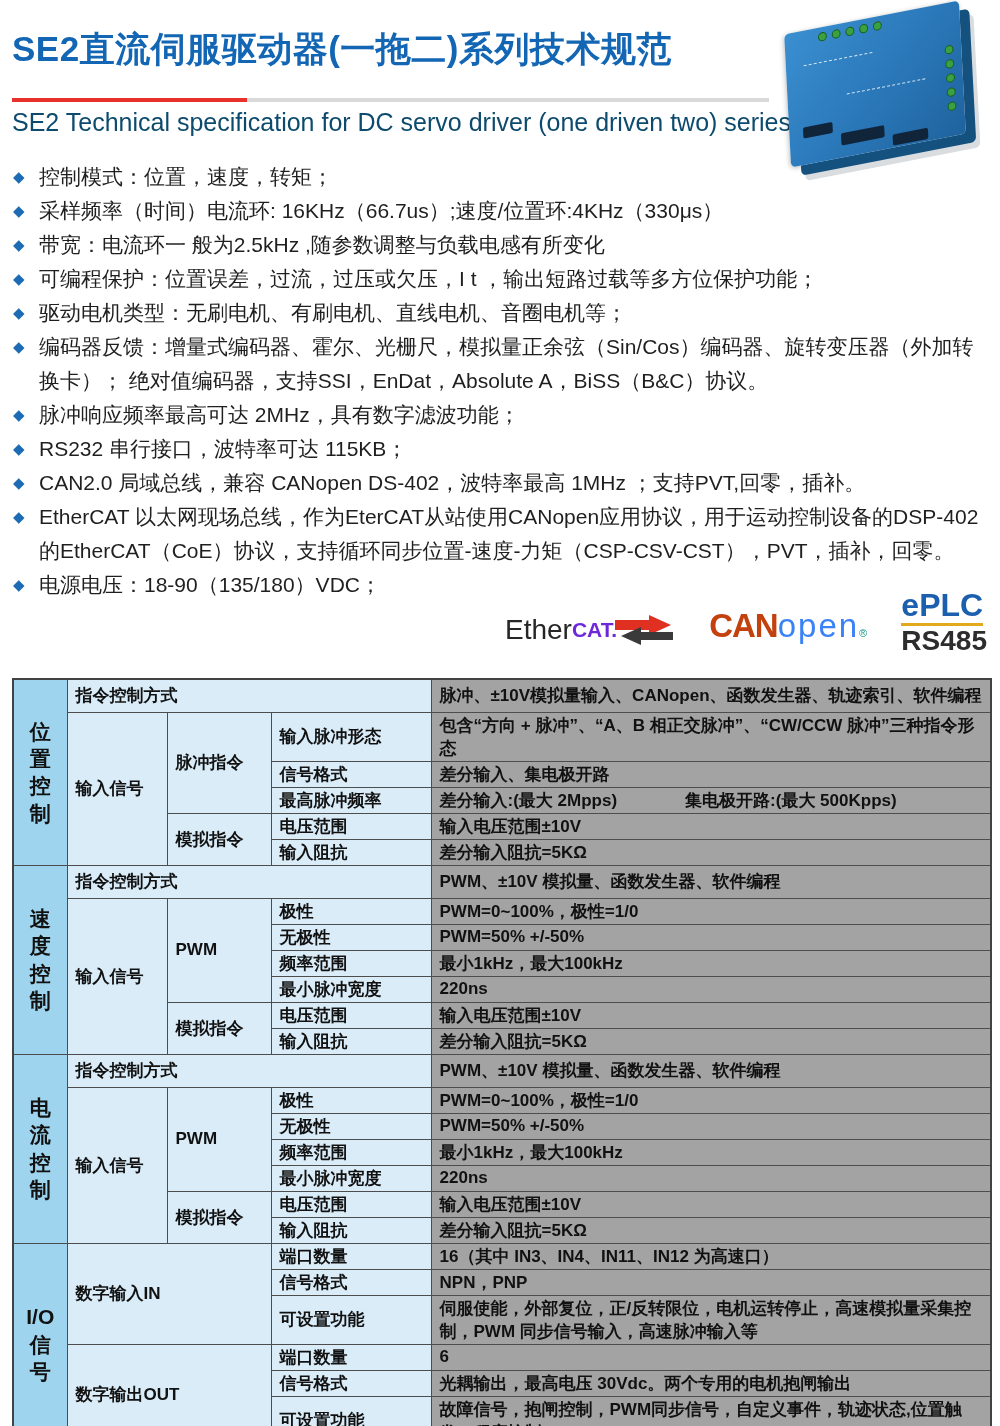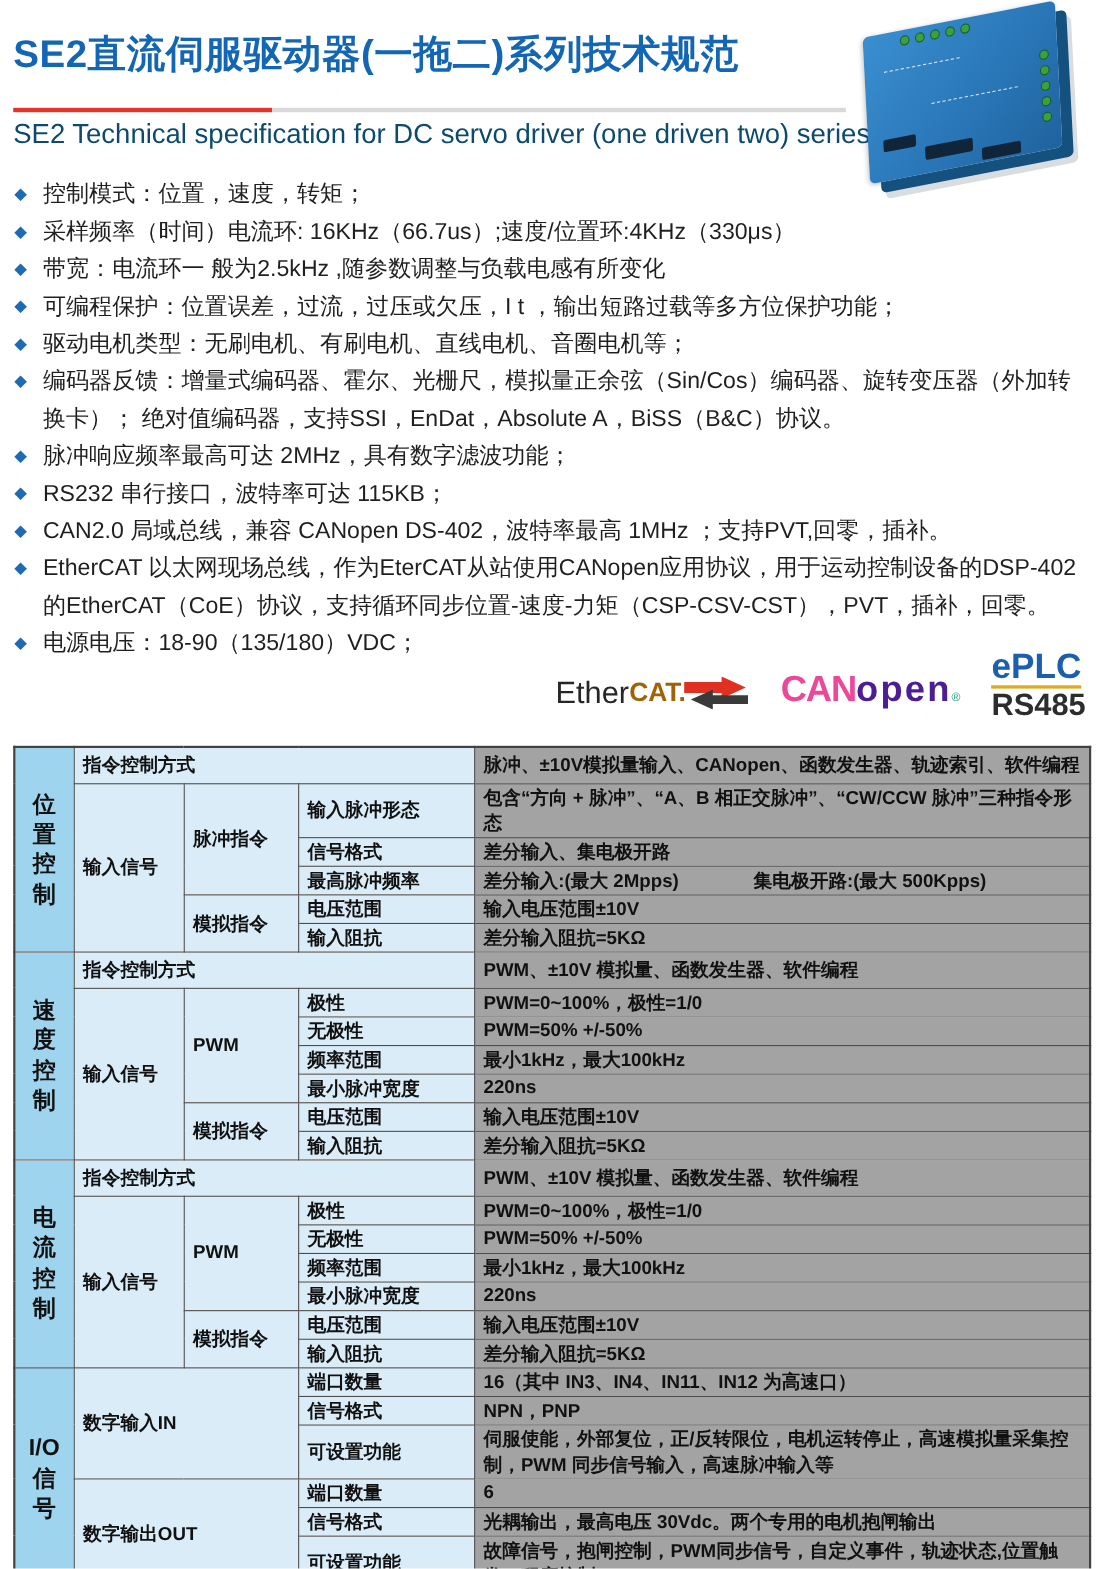--- a/index.html
+++ b/index.html
@@ -31,25 +31,25 @@
 
   
   .features { position:absolute; left:12px; top:160px; width:978px; list-style:none; }
   .features li { position:relative; padding-left:27px; font-size:21px; line-height:34px; color:#1f1f1f; font-weight:500; }
   .features .diamond { position:absolute; left:1px; top:0; color:#1d6ab5; font-size:15px; }
 
   
   .logos { position:absolute; left:505px; top:588px; width:482px; height:68px; display:flex; align-items:center; justify-content:space-between; }
   .lg-ethercat { display:flex; align-items:center; margin-top:16px; }
   .lg-ethercat .t1 { font-size:28px; font-weight:500; color:#262626; }
-  .lg-ethercat .t2 { font-size:24px; font-weight:800; color:#a16207; }
+  .lg-ethercat .t2 { font-size:21px; font-weight:800; color:#6d28d9; }
   .lg-ethercat svg { margin-left:-4px; }
   .lg-canopen { display:flex; align-items:baseline; margin-top:8px; }
-  .lg-canopen .b { font-size:33px; font-weight:800; color:#ec4899; letter-spacing:-1px; }
-  .lg-canopen .l { font-size:33px; font-weight:700; color:#4c1d95; letter-spacing:2px; }
+  .lg-canopen .b { font-size:33px; font-weight:800; color:#c2410c; letter-spacing:-1px; }
+  .lg-canopen .l { font-size:33px; font-weight:400; color:#3b82f6; letter-spacing:2px; }
   .lg-canopen .r { font-size:11px; color:#159a82; }
   .lg-eplc { text-align:left; line-height:1.05; }
   .lg-eplc .e1 { font-size:32px; font-weight:800; color:#1b5fae; border-bottom:3px solid #e2a91c; padding-bottom:1px; display:inline-block; }
   .lg-eplc .e2 { font-size:28px; font-weight:800; color:#2d2d2d; }
 
   
   .spec-table { position:absolute; left:12px; top:678px; width:978px; border-collapse:collapse; table-layout:fixed;
                 font-size:17px; color:#111; }
   .spec-table td { border:1px solid #4d4d4d; padding:1px 8px; font-weight:600; overflow:hidden; }
   .spec-table { border:2px solid #424242; }

